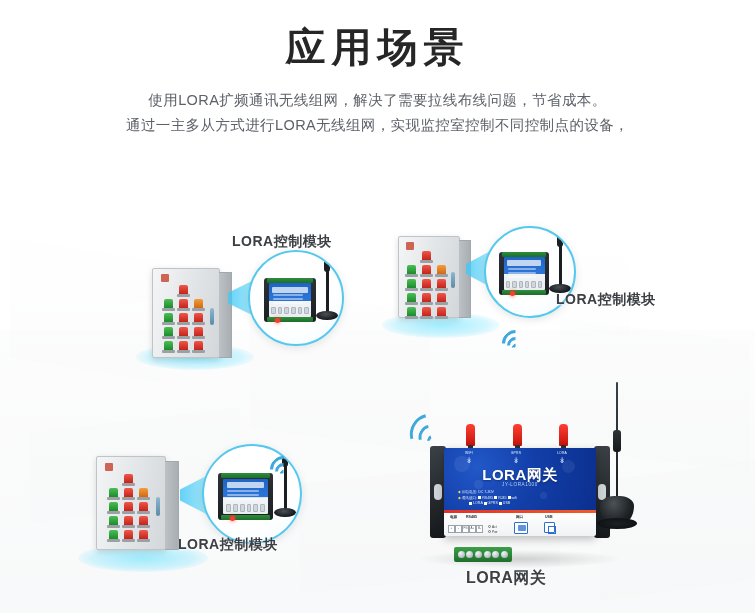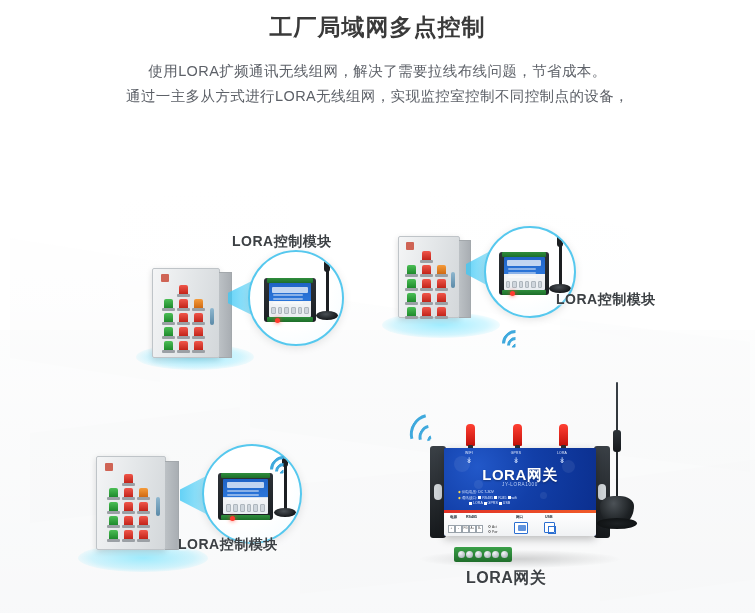--- a/index.html
+++ b/index.html
@@ -352,21 +352,21 @@
     <div class="plate" style="left:250px; top:300px; width:180px; height:140px; transform:skewY(8deg);"></div>
     <div class="plate" style="left:300px; top:470px; width:260px; height:110px; transform:skewY(-6deg);"></div>
     <div class="plate" style="left:560px; top:330px; width:190px; height:130px; transform:skewY(7deg);"></div>
     <div class="plate" style="left:600px; top:470px; width:160px; height:120px; transform:skewY(-8deg);"></div>
     <div class="plate" style="left:430px; top:210px; width:200px; height:110px; transform:skewY(10deg); opacity:.16;"></div>
     <div class="plate" style="left:120px; top:190px; width:170px; height:100px; transform:skewY(-9deg); opacity:.14;"></div>
     <div class="fade-white"></div>
   </div>
 
   <div class="head">
-    <div class="subtitle">工厂局域网多点控制</div>
+    <div class="title">应用场景</div>
     <div class="body-text">
       <div>使用LORA扩频通讯无线组网，解决了需要拉线布线问题，节省成本。</div>
       <div>通过一主多从方式进行LORA无线组网，实现监控室控制不同控制点的设备，</div>
     </div>
   </div>
 
   <div class="scene">
 
     <div class="cabinet" style="left:152px; top:268px; width:86px; height:94px;">
       <div class="cab-shadow" style="left:-16px; top:76px; width:118px; height:26px;"></div>

